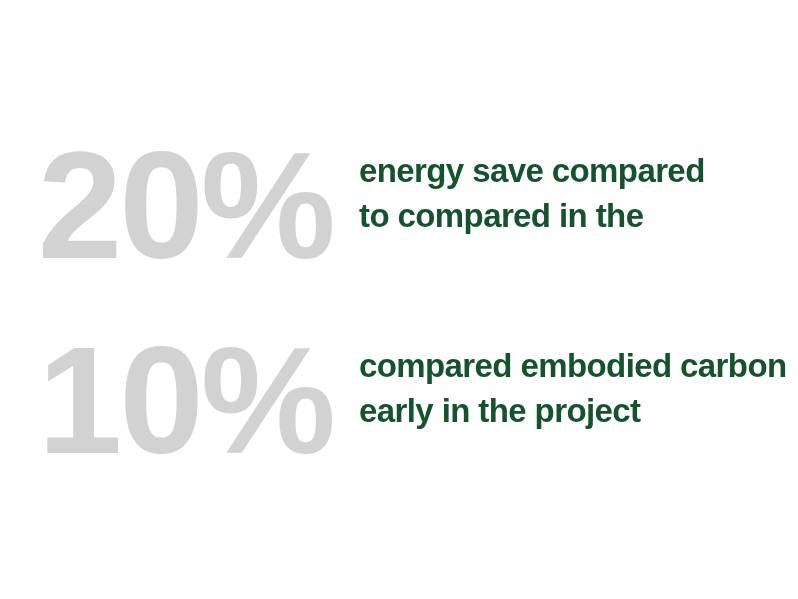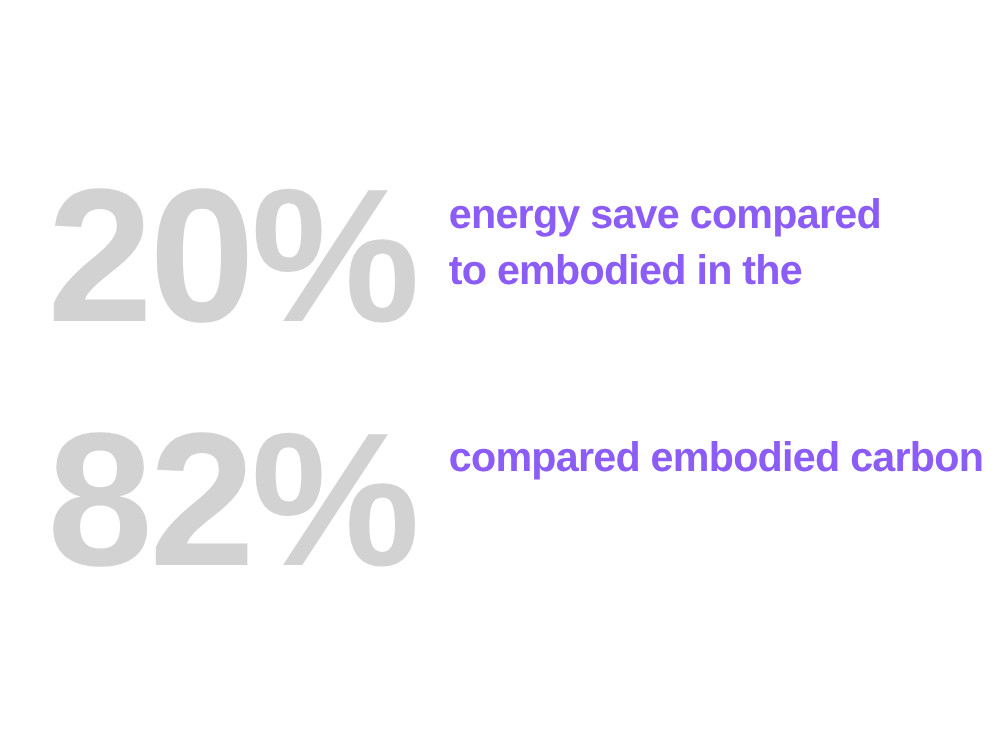--- a/index.html
+++ b/index.html
@@ -49,42 +49,43 @@
 
   .stat-copy {
     flex: 1 1 auto;
     margin-left: 26px;
     padding-top: 2px;
     font-family: "Liberation Sans", sans-serif;
     font-size: 33px;
     font-weight: bold;
     line-height: 45px;
     letter-spacing: -0.6px;
-    color: #8b5cf6;
+    color: #14532d;
     -webkit-font-smoothing: antialiased;
   }
 
   .stat-copy-line {
     display: block;
     white-space: nowrap;
   }
 </style>
 </head>
 <body>
 
 <div class="stats-board">
 
   <div class="stat-row" id="stat-row-0">
     <div class="stat-figure">20%</div>
     <div class="stat-copy">
       <span class="stat-copy-line">energy save compared</span>
-      <span class="stat-copy-line">to embodied in the</span>
+      <span class="stat-copy-line">to compared in the</span>
     </div>
   </div>
 
   <div class="stat-row" id="stat-row-1">
-    <div class="stat-figure">82%</div>
+    <div class="stat-figure">10%</div>
     <div class="stat-copy">
       <span class="stat-copy-line">compared embodied carbon</span>
+      <span class="stat-copy-line">early in the project</span>
     </div>
   </div>
 
 </div>
 
 </body></html>

